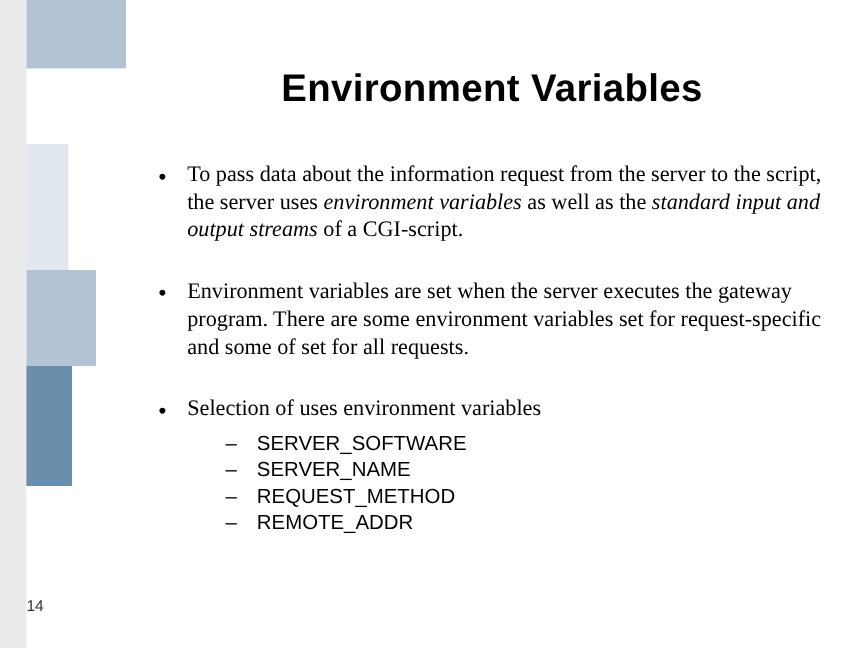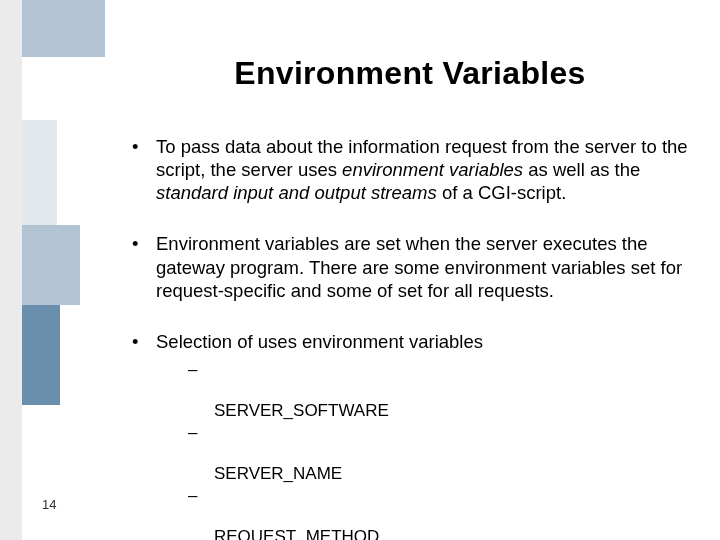--- a/index.html
+++ b/index.html
@@ -56,21 +56,20 @@
     height: 100px;
     background: #6a8fad;
   }
   .page-number {
     position: absolute;
     left: 22px;
     bottom: 28px;
     font-size: 13px;
     color: #333;
     font-family: Arial, sans-serif;
-    margin-left: 20px;
   }
   .title {
     position: absolute;
     left: 130px;
     top: 55px;
     width: 560px;
     text-align: center;
     font-size: 32px;
     font-weight: bold;
     color: #000;
@@ -88,37 +87,37 @@
     margin-bottom: 28px;
     font-size: 18.5px;
     line-height: 1.25;
     color: #000;
   }
   .bullet .marker {
     flex: 0 0 28px;
     text-align: left;
     padding-left: 4px;
   }
-  .bullet .text { flex: 1; }
+  .bullet .text { flex: 1; font-family: Liberation Serif, serif; }
   .italic { font-style: italic; }
   .sub-list {
     margin-left: 60px;
     margin-top: 4px;
   }
   .sub-bullet {
     display: flex;
     font-size: 17px;
     line-height: 1.3;
     color: #000;
   }
   .sub-bullet .marker {
     flex: 0 0 26px;
     text-align: left;
   }
-  .sub-bullet .text { flex: 1; margin-top: 41px; }
+  .sub-bullet .text { flex: 1; }
 </style>
 </head>
 <body>
 
 <div class="sidebar">
   <div class="block-strip"></div>
   <div class="block-top"></div>
   <div class="block-mid1"></div>
   <div class="block-mid2"></div>
   <div class="block-mid3"></div>

